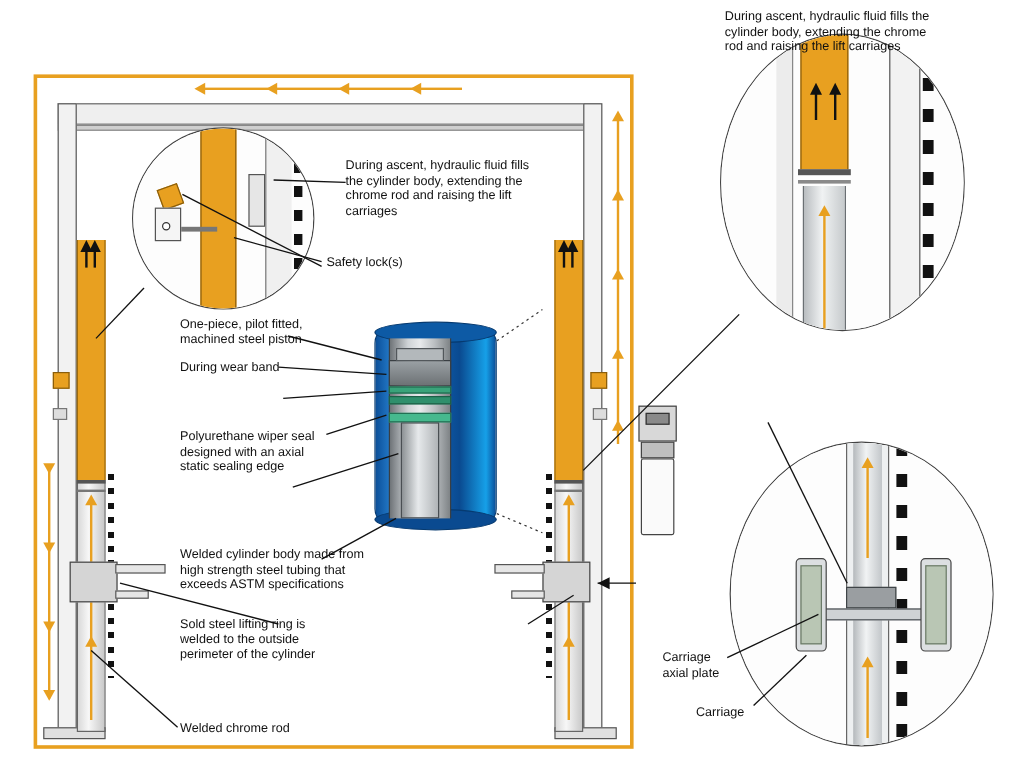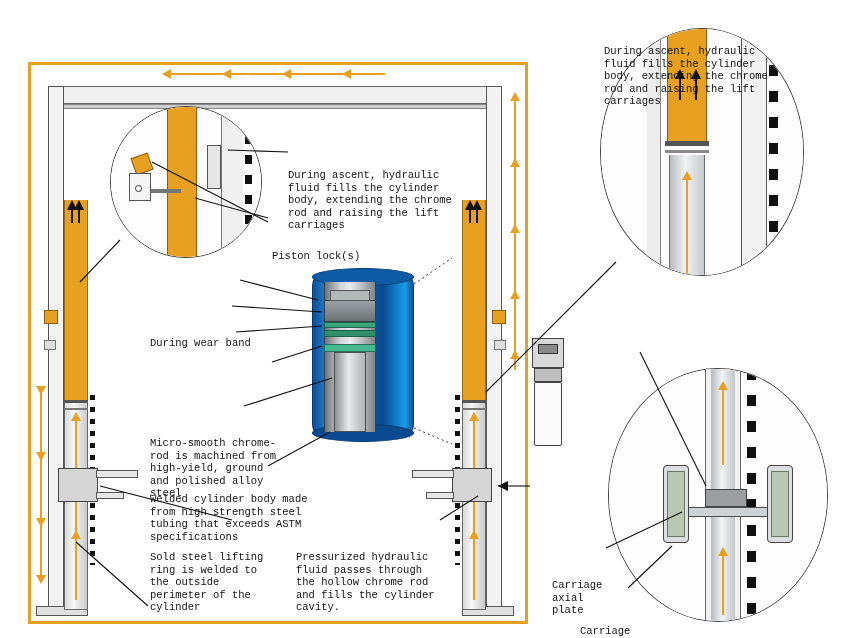--- a/index.html
+++ b/index.html
@@ -112,22 +112,21 @@
     background: #E8A020;
   }
   .shaft-v-blk { width: 2px; background: #111; }
   .shaft-h { height: 2px; background: #E8A020; }
 
   
   .callout {
     font-size: 10.5px;
     line-height: 12.5px;
     color: #111;
-    font-family: Liberation Mono, monospace;
-    margin-top: 37px;
+    font-family: Liberation Sans, sans-serif;
   }
 
   
   .inset-circle {
     border-radius: 50%;
     border: 1.5px solid #444;
     background: #ffffff;
     overflow: hidden;
     box-sizing: border-box;
   }
@@ -342,36 +341,36 @@
     </g>
 
     <g stroke="#333" stroke-width="1" stroke-dasharray="2,3" fill="none">
       <line x1="414" y1="284" x2="452" y2="258"></line>
       <line x1="414" y1="428" x2="452" y2="444"></line>
     </g>
   </svg>
 
   <div class="abs callout" style="left:288px; top:132px; width:168px;">During ascent, hydraulic fluid fills the cylinder body, extending the chrome rod and raising the lift carriages</div>
 
-  <div class="abs callout" style="left:272px; top:213px; width:150px;">Piston lock(s)</div>
-
+  <div class="abs callout" style="left:272px; top:213px; width:150px;">Safety lock(s)</div>
+
+  <div class="abs callout" style="left:150px; top:264px; width:130px;">One-piece, pilot fitted, machined steel piston</div>
 
   <div class="abs callout" style="left:150px; top:300px; width:130px;">During wear band</div>
 
 
-
-  <div class="abs callout" style="left:150px; top:400px; width:132px;">Micro-smooth chrome-rod is machined from high-yield, ground and polished alloy steel</div>
+  <div class="abs callout" style="left:150px; top:358px; width:128px;">Polyurethane wiper seal designed with an axial static sealing edge</div>
+
 
   <div class="abs callout" style="left:150px; top:456px; width:160px;">Welded cylinder body made from high strength steel tubing that exceeds ASTM specifications</div>
 
   <div class="abs callout" style="left:150px; top:514px; width:132px;">Sold steel lifting ring is welded to the outside perimeter of the cylinder</div>
 
   <div class="abs callout" style="left:150px; top:601px; width:150px;">Welded chrome rod</div>
 
-  <div class="abs callout" style="left:296px; top:514px; width:150px;">Pressurized hydraulic fluid passes through the hollow chrome rod and fills the cylinder cavity.</div>
 
   <div class="abs callout" style="left:604px; top:8px; width:172px;">During ascent, hydraulic fluid fills the cylinder body, extending the chrome rod and raising the lift carriages</div>
 
 
   <div class="abs callout" style="left:552px; top:542px; width:56px;">Carriage axial plate</div>
 
   <div class="abs callout" style="left:580px; top:588px; width:60px;">Carriage</div>
 
 </div>
 

